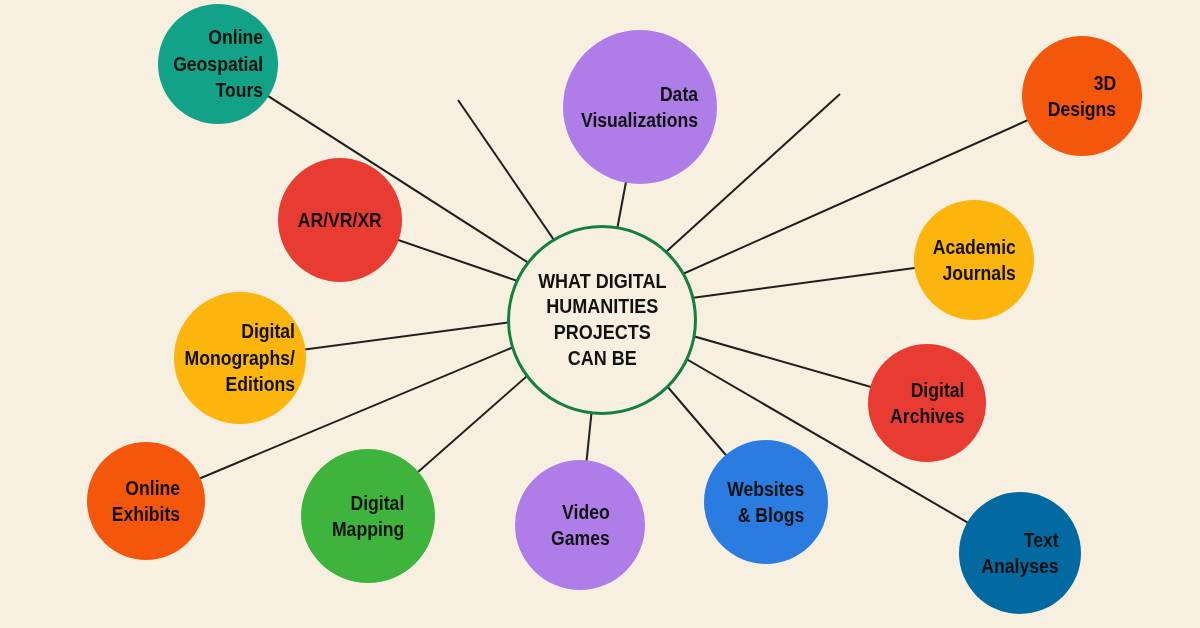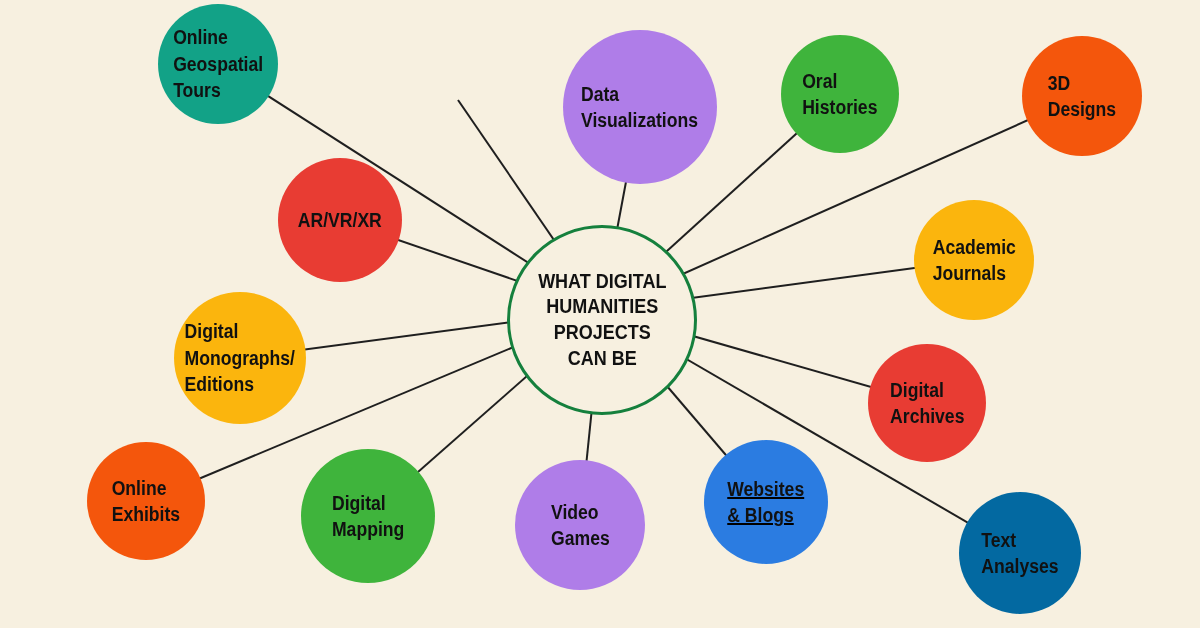--- a/index.html
+++ b/index.html
@@ -20,21 +20,21 @@
     width: 1200px; height: 628px;
   }
   .connector { stroke: #1F1F1F; stroke-width: 2; }
 
   .node {
     position: absolute;
     border-radius: 50%;
     display: flex;
     align-items: center;
     justify-content: center;
-    text-align: left;
+    text-align: right;
   }
   .node .label {
     display: block;
     white-space: pre-line;
     font-weight: bold;
     font-size: 20px;
     line-height: 1.32;
     color: #111111;
     letter-spacing: 0px;
     transform: scaleX(0.88);
@@ -103,24 +103,20 @@
 
   <div class="node n0" style="background-color: rgb(18, 162, 135);">
     <span class="label">Online
 Geospatial
 Tours</span>
   </div>
   <div class="node n2" style="background-color: rgb(175, 125, 232);">
     <span class="label">Data
 Visualizations</span>
   </div>
-  <div class="node n3" style="background-color: rgb(63, 180, 60);">
-    <span class="label">Oral
-Histories</span>
-  </div>
   <div class="node n4" style="background-color: rgb(244, 86, 12);">
     <span class="label">3D
 Designs</span>
   </div>
   <div class="node n5" style="background-color: rgb(232, 60, 51);">
     <span class="label">AR/VR/XR</span>
   </div>
   <div class="node n6" style="background-color: rgb(251, 181, 13);">
     <span class="label">Academic
 Journals</span>
@@ -139,21 +135,21 @@
 Exhibits</span>
   </div>
   <div class="node n10" style="background-color: rgb(63, 180, 60);">
     <span class="label">Digital
 Mapping</span>
   </div>
   <div class="node n11" style="background-color: rgb(175, 125, 232);">
     <span class="label">Video
 Games</span>
   </div>
-  <div class="node n12" style="background-color: rgb(43, 124, 225); text-decoration: underline;">
+  <div class="node n12" style="background-color: rgb(43, 124, 225);">
     <span class="label">Websites
 &amp; Blogs</span>
   </div>
   <div class="node n13" style="background-color: #0369a1;">
     <span class="label">Text
 Analyses</span>
   </div>
 
   <div class="center-node" style="background-color: rgb(247, 240, 224);">
     <span class="label">WHAT DIGITAL

